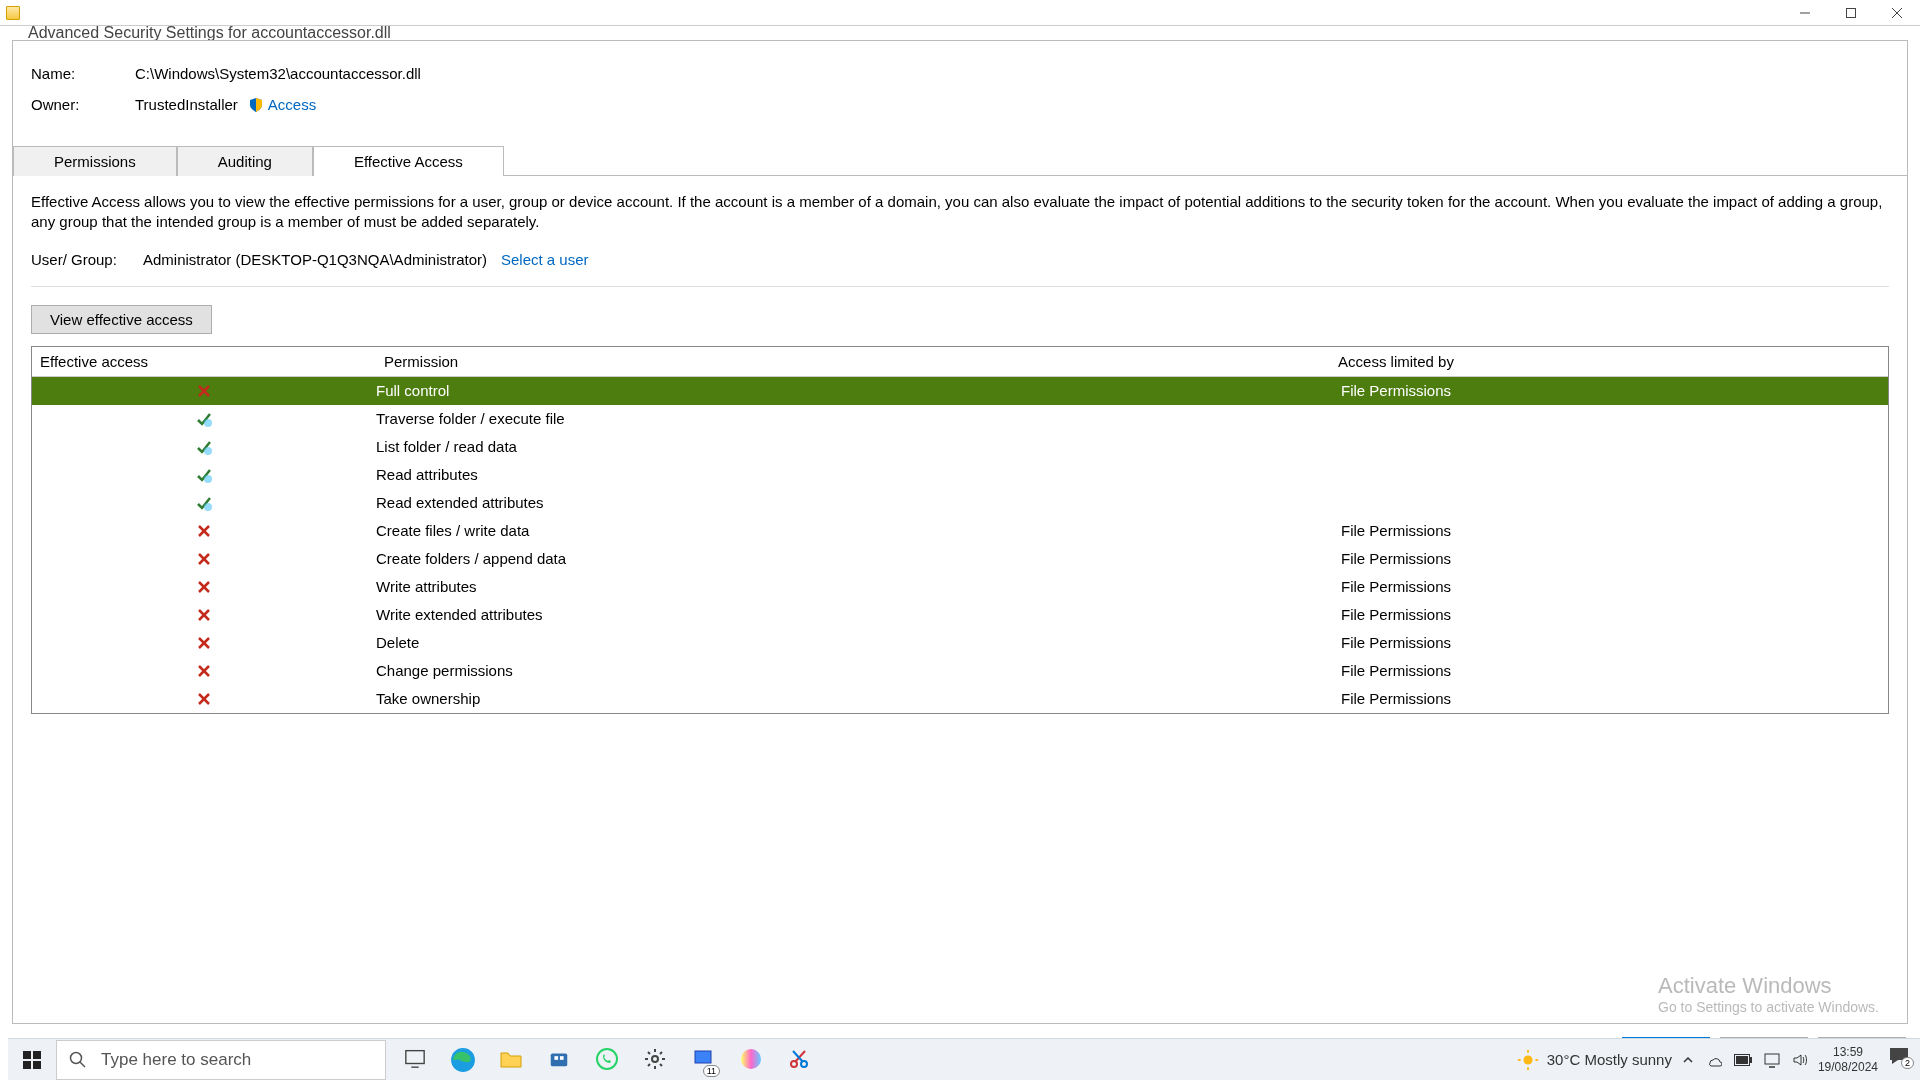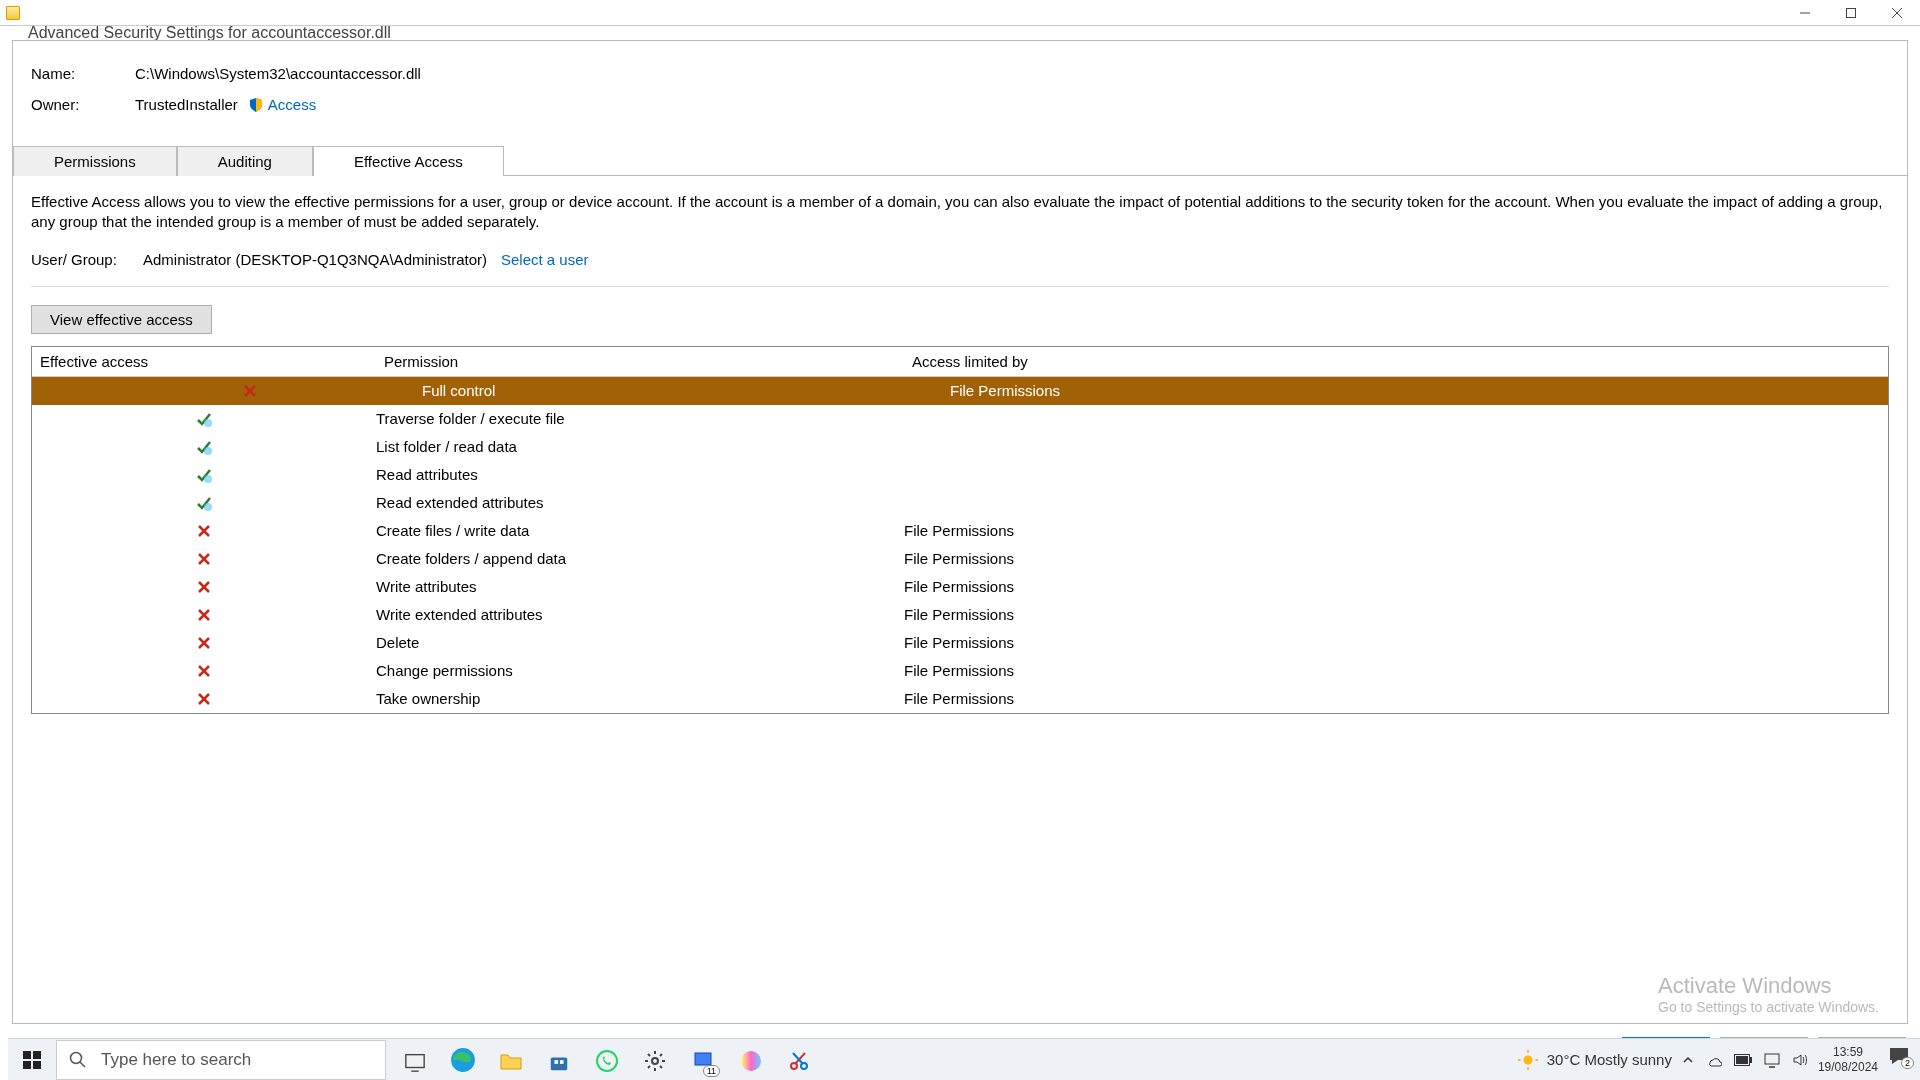--- a/index.html
+++ b/index.html
@@ -29,25 +29,25 @@
 .ug-row { display: flex; align-items: center; gap: 14px; margin-bottom: 18px; border-bottom: 1px solid #ddd; padding-bottom: 18px; }
 .ug-label { width: 98px; }
 
 .btn { background: #e1e1e1; border: 1px solid #adadad; padding: 5px 18px; font-size: 15px; cursor: pointer; }
 
 .table-wrap { border: 1px solid #888; margin-top: 12px; }
 .thead { display: flex; border-bottom: 1px solid #ccc; background: #fff; }
 .thead .th { padding: 6px 8px; font-size: 15px; }
 .col-ea { width: 344px; }
 .col-pm { width: 528px; }
-.col-al { flex: 1; }
+.col-al { flex: 1; text-align: center; }
 
 .trow { display: flex; align-items: center; height: 28px; }
 .trow .col-ea { display: flex; justify-content: center; align-items: center; }
-.trow.selected { background: #a16207; color: #fff; padding-left: 46px; }
+.trow.selected { background: #4d7c0f; color: #fff; }
 
 .ico-x { width: 14px; height: 14px; }
 .ico-x line { stroke: #c42b1c; stroke-width: 2.5; }
 .trow.selected .ico-x line { stroke: #c42b1c; }
 .ico-check { width: 18px; height: 18px; }
 
 .watermark { position: absolute; right: 28px; bottom: 8px; text-align: left; color: rgba(100,100,100,0.45); }
 .watermark .w1 { font-size: 22px; }
 .watermark .w2 { font-size: 14px; }
 
@@ -55,21 +55,21 @@
 .dbtn { width: 88px; padding: 4px 0; background: #e1e1e1; border: 1px solid #adadad; font-size: 15px; cursor: pointer; text-align: center; }
 .dbtn.default { background: #fff; border: 2px solid #0078d7; }
 .dbtn.disabled { color: #888; }
 
 .taskbar { position: absolute; left: 8px; right: 0; bottom: 0; height: 42px; background: #eef2f6; display: flex; align-items: center; border-top: 1px solid #d0d8e0; }
 .taskbar .start { width: 48px; height: 42px; display: flex; align-items: center; justify-content: center; }
 .win-logo { width: 18px; height: 18px; }
 .win-logo rect { fill: #222; }
 .searchbox { display: flex; align-items: center; background: #fff; border: 1px solid #ccc; height: 40px; width: 330px; padding: 0 12px; gap: 14px; color: #555; font-size: 17px; }
 .tb-mid { display: flex; align-items: center; gap: 22px; margin-left: 16px; }
-.tb-icon { width: 26px; height: 26px; display: flex; align-items: flex-end; justify-content: center; }
+.tb-icon { width: 26px; height: 26px; display: flex; align-items: flex-start; justify-content: center; }
 .tb-right { margin-left: auto; display: flex; gap: 10px; padding-right: 10px; }
 .weather { display: flex; align-items: center; gap: 8px; color: #333; font-size: 15px; }
 .tray { display: flex; align-items: center; gap: 12px; color: #333; }
 .clock { font-size: 12px; text-align: center; line-height: 1.2; color: #333; }
 .notif { width: 22px; height: 22px; position: relative; }
 </style>
 </head>
 <body>
 
 <div class="titlebar">

